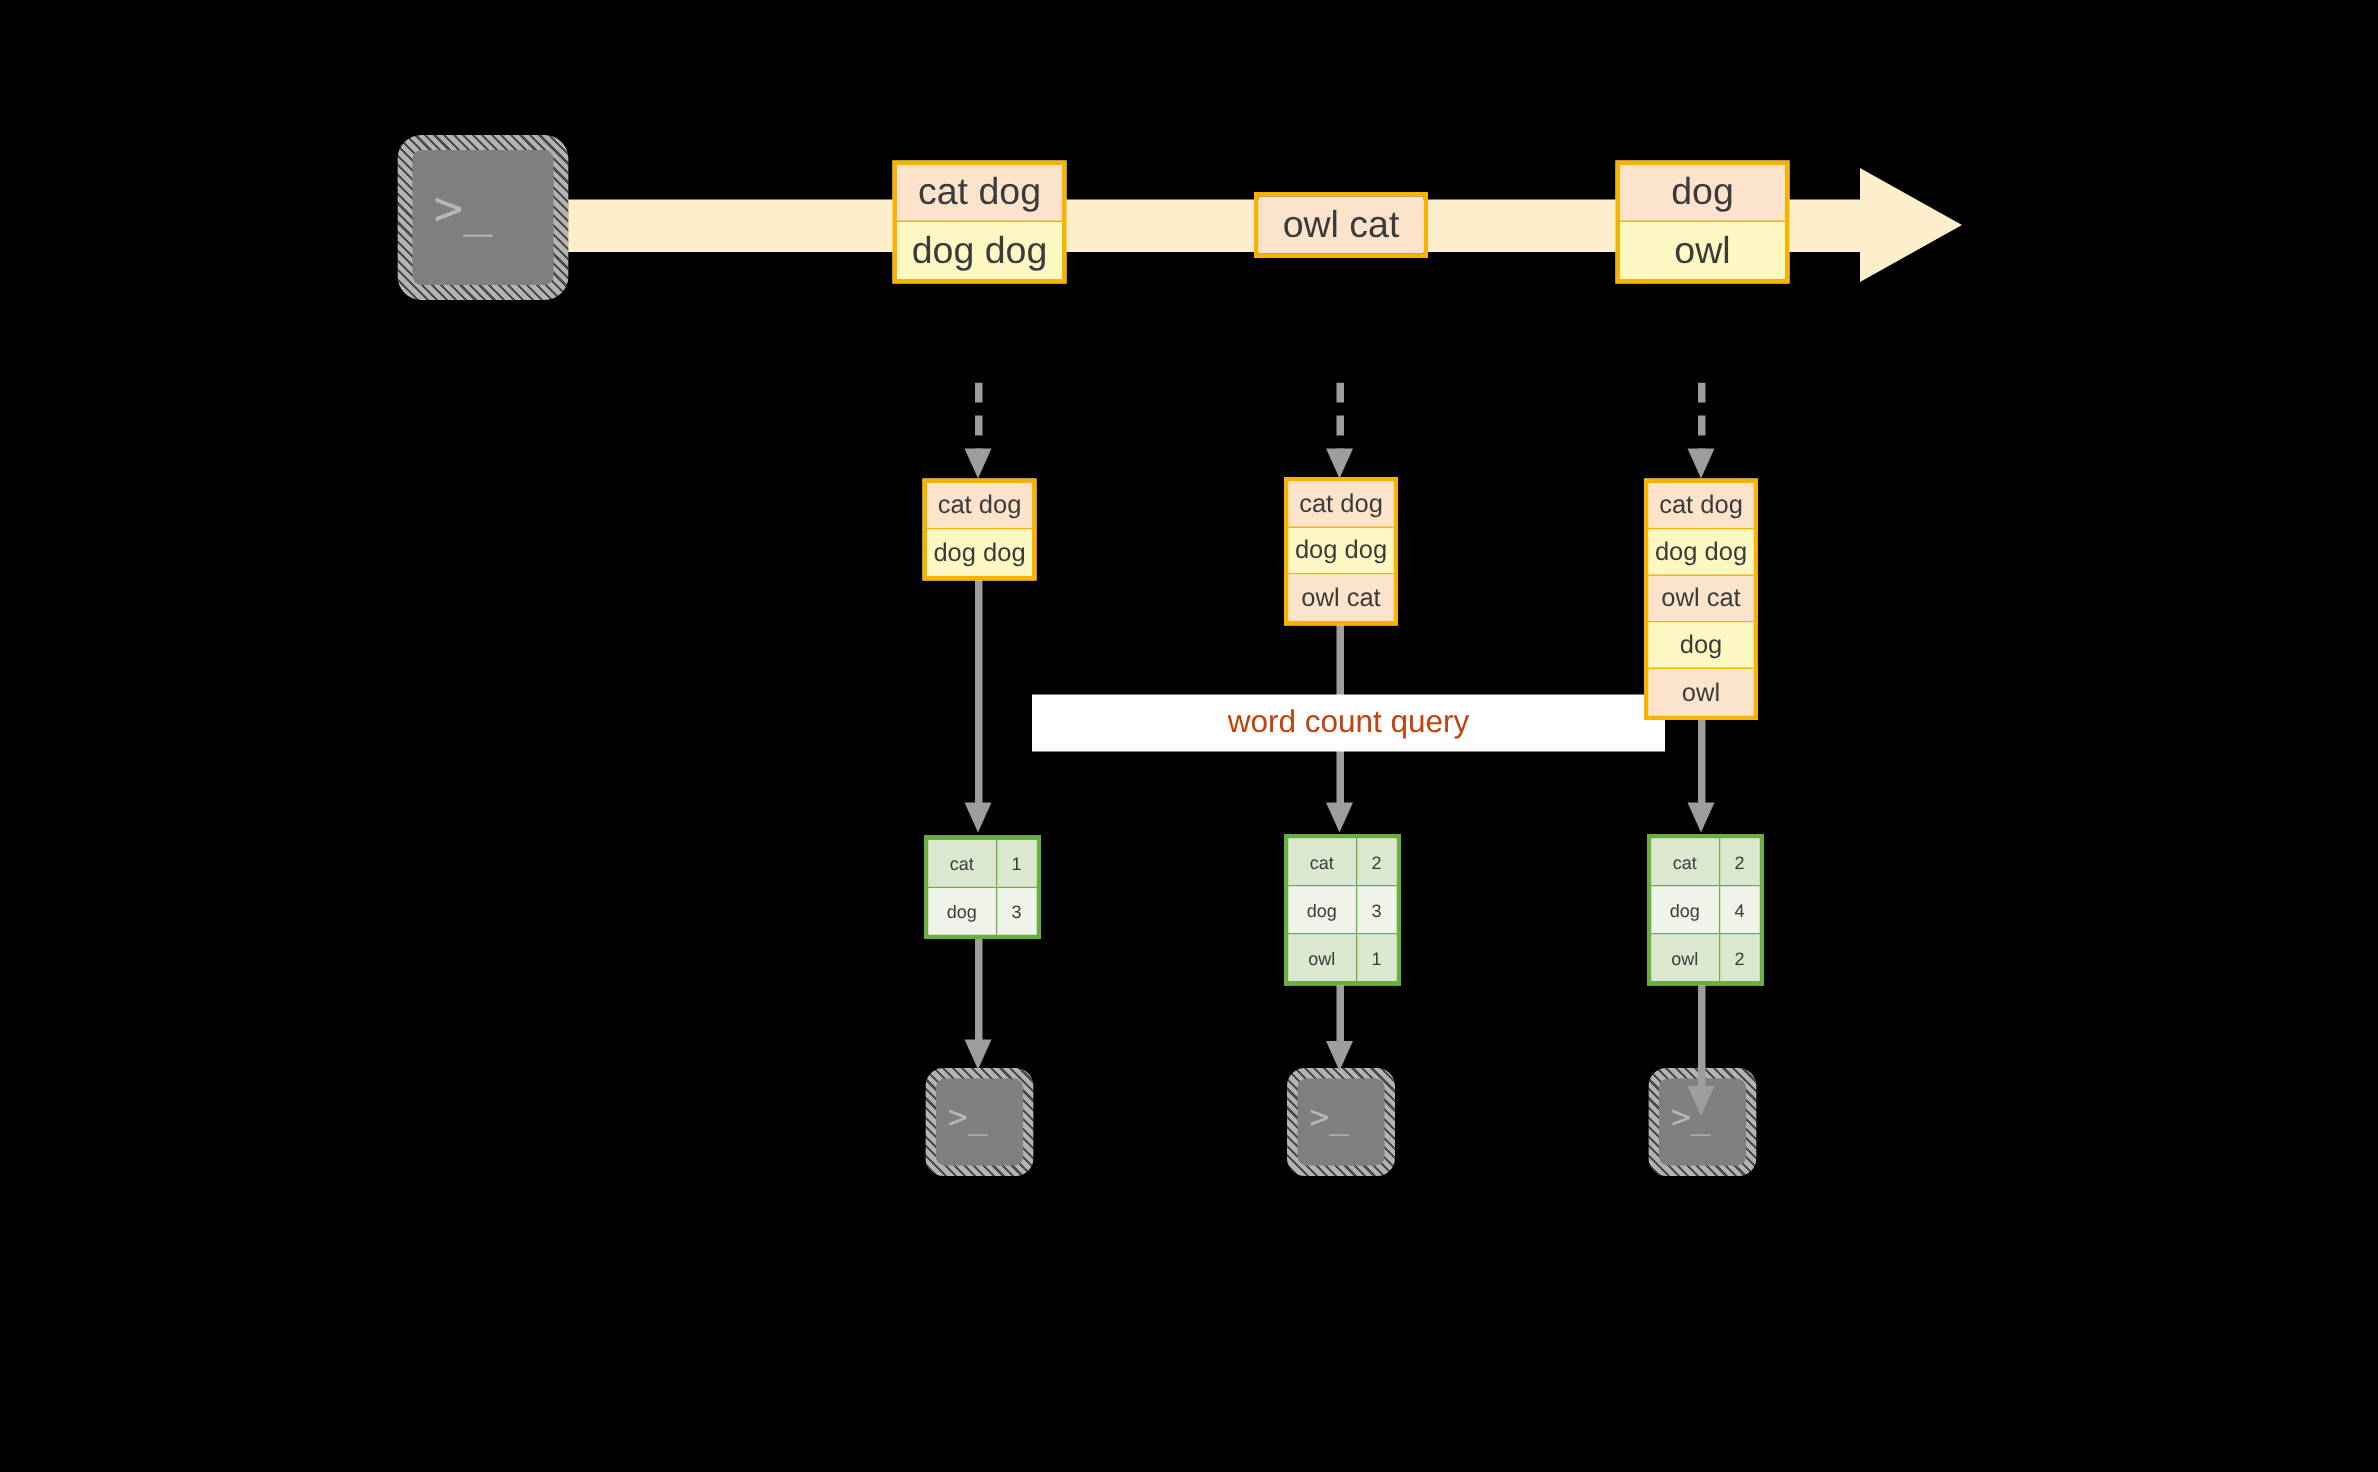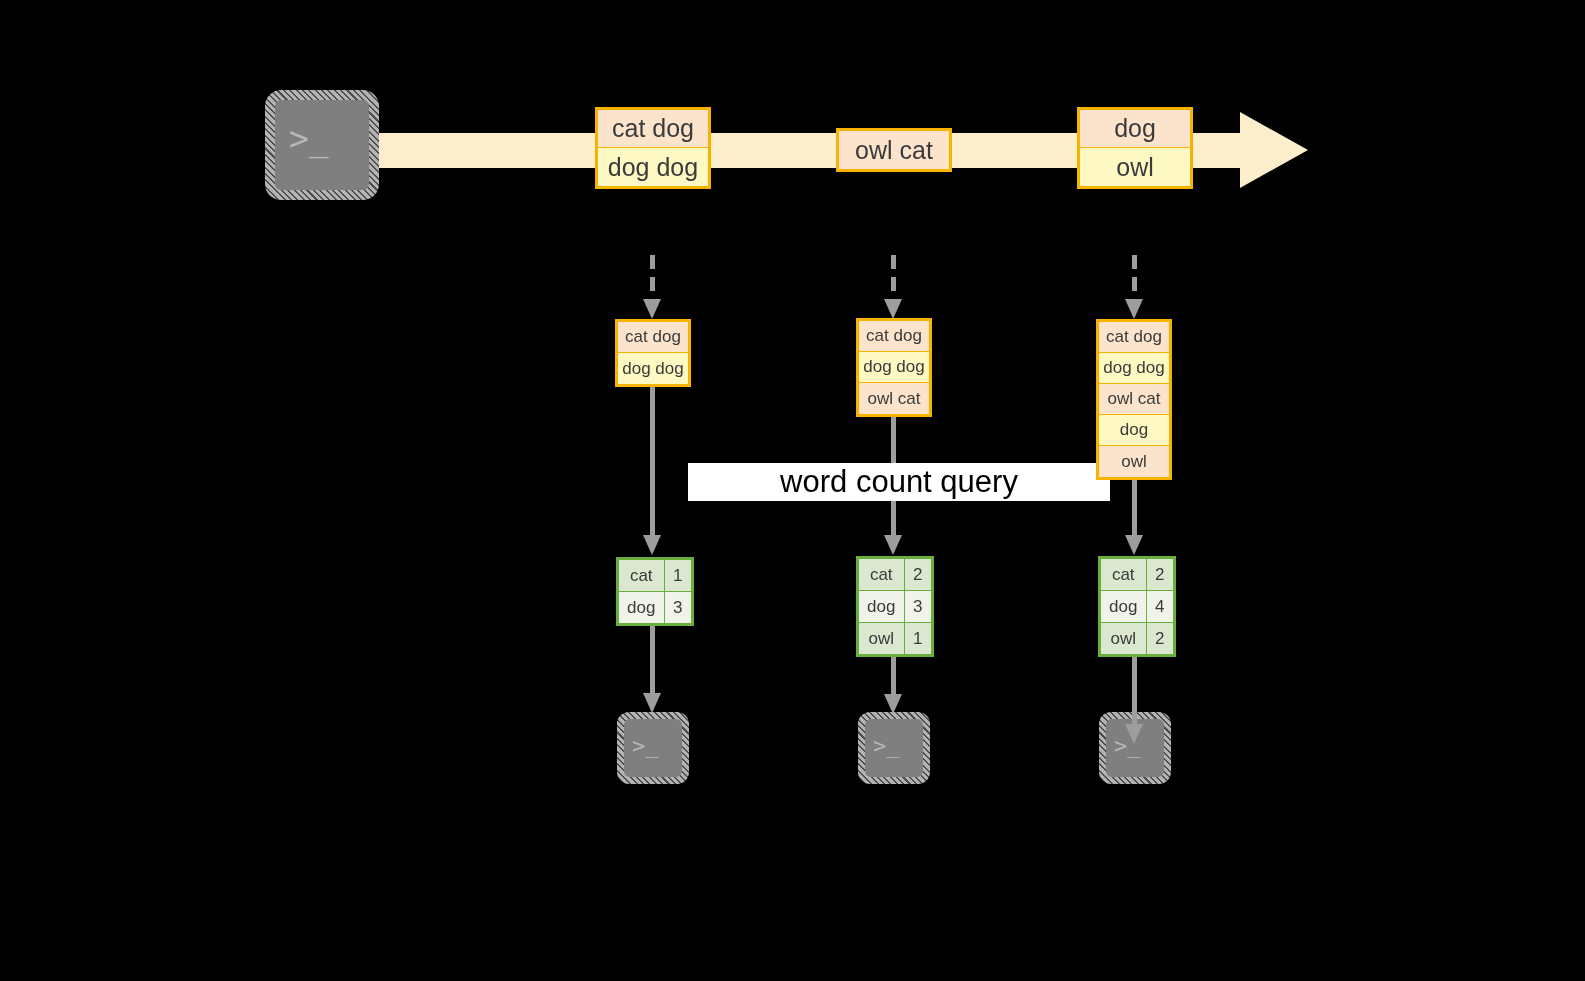--- a/index.html
+++ b/index.html
@@ -109,21 +109,21 @@
     height: 31px;
     border-bottom: 1.5px solid #6aaf3e;
   }
   .result-table .r:last-child { border-bottom: none; }
   .result-table .r .k,
   .result-table .r .v {
     box-sizing: border-box;
     display: flex;
     align-items: center;
     justify-content: center;
-    font-size: 17px;
+    font-size: 12px;
     color: #3b3b3b;
   }
   .result-table .r .k { width: 48px; border-right: 1.5px solid #6aaf3e; }
   .result-table .r .v { width: 28px; }
   .result-table .r.shade-a .k,
   .result-table .r.shade-a .v { background: #dce7d0; }
   .result-table .r.shade-b .k,
   .result-table .r.shade-b .v { background: #eff3ea; }
 
   
@@ -155,22 +155,22 @@
     position: absolute;
     left: 688px; top: 463px;
     width: 422px; height: 38px;
     background: #ffffff;
     z-index: 4;
     display: flex;
     align-items: center;
     justify-content: center;
   }
   .query-band .label {
-    font-size: 31px;
-    color: #000000;
+    font-size: 21px;
+    color: #c2410c;
     white-space: nowrap;
   }
 </style>
 </head>
 <body>
 
 <div id="canvas">
 
   <div class="stream-bar"></div>
   <div class="stream-head"></div>

